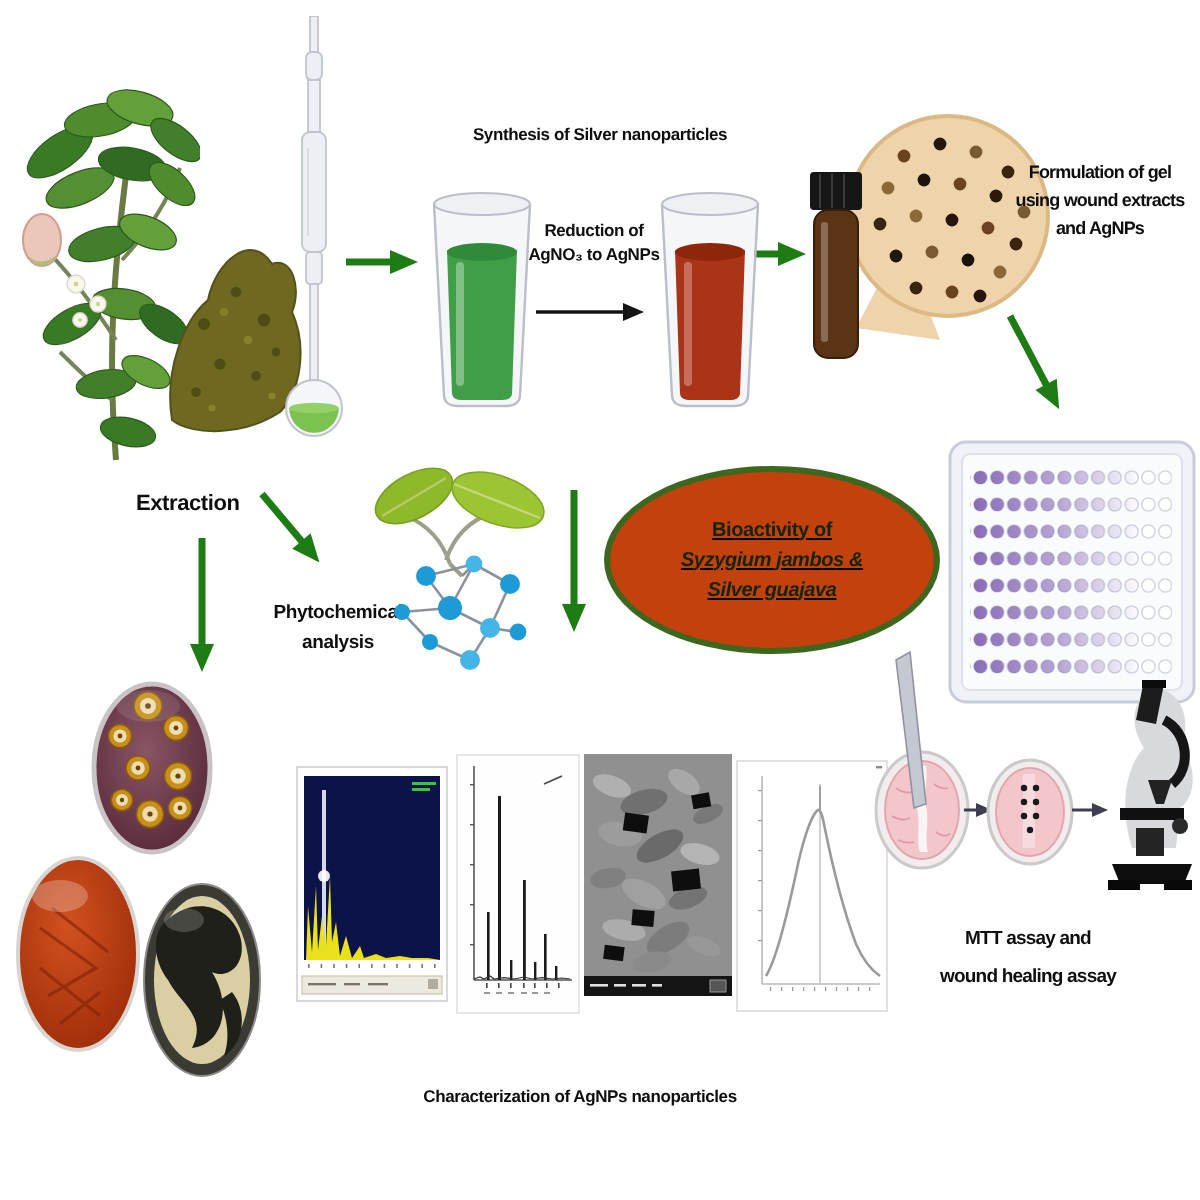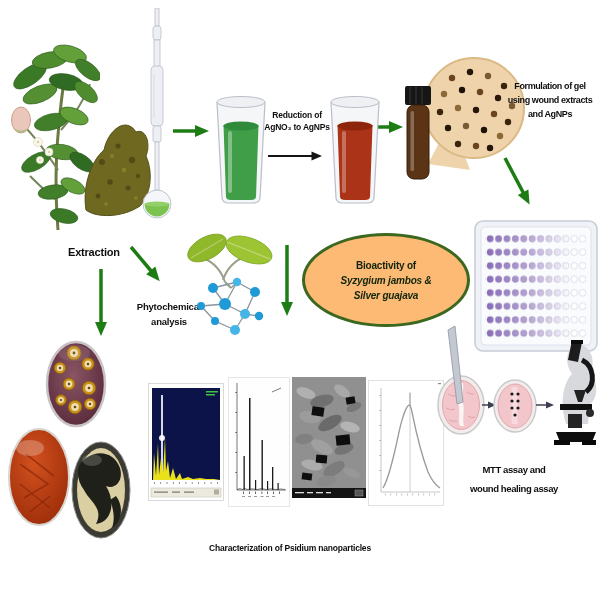--- a/index.html
+++ b/index.html
@@ -2,23 +2,23 @@
 <html><head>
 <meta charset="utf-8">
 <style>
   html,body{margin:0;padding:0;background:#ffffff;}
   #canvas{position:relative;width:600px;height:600px;background:#ffffff;overflow:hidden;
           font-family:"Liberation Sans",sans-serif;}
   .abs{position:absolute;}
   .lbl{position:absolute;font-weight:bold;color:#0e0e0e;white-space:pre-line;text-align:center;
        line-height:1.5;letter-spacing:-0.2px;font-family:"Liberation Sans",sans-serif;}
   .nowrap{white-space:nowrap;}
-  .oval{position:absolute;left:302px;top:233px;width:168px;height:94px;background:#fdba74;
+  .oval{position:absolute;left:302px;top:233px;width:168px;height:94px;background:#c2410c;
         border:3px solid #3c671e;border-radius:50%;display:flex;flex-direction:column;
-        align-items:center;justify-content:center;box-sizing:border-box;}
+        align-items:center;justify-content:center;box-sizing:border-box;text-decoration:underline;}
   .oval span{font-weight:bold;color:#123;color:#10250c;font-size:10px;line-height:1.5;letter-spacing:-0.2px;}
   .oval .it{font-style:italic;}
 </style>
 </head>
 <body>
 
 <div id="canvas">
 
   <svg width="0" height="0" style="position:absolute">
     <defs>
@@ -112,20 +112,21 @@
   <svg class="abs" style="left:126px;top:242px" width="44" height="50">
     <line x1="5" y1="5" x2="26" y2="30" stroke="#1e7c15" stroke-width="3.5" marker-end="url(#ah-g)"></line>
   </svg>
   <svg class="abs" style="left:498px;top:152px" width="44" height="62">
     <line x1="7" y1="6" x2="26" y2="42" stroke="#1e7c15" stroke-width="3.5" marker-end="url(#ah-g)"></line>
   </svg>
   <svg class="abs" style="left:276px;top:242px" width="22" height="82">
     <line x1="11" y1="3" x2="11" y2="62" stroke="#1e7c15" stroke-width="3.5" marker-end="url(#ah-g)"></line>
   </svg>
 
+  <div class="lbl nowrap" style="left:300px;top:61px;transform:translateX(-50%);font-size:8.5px">Synthesis of Silver nanoparticles</div>
 
   <svg class="abs" style="left:213px;top:95px" width="56" height="112">
     <path d="M4,7 L9,103 Q9.5,108 16,108 L40,108 Q46.5,108 47,103 L52,7" fill="#eef0f4" fill-opacity="0.6" stroke="#b9bec8" stroke-width="1.2"></path>
     <path d="M10.5,30 L13,102 Q13.5,105 18,105 L38,105 Q42.5,105 43,102 L45.5,30 Q28,37 10.5,30 Z" fill="#3f9e47"></path>
     <ellipse cx="28" cy="31" rx="17.5" ry="4.5" fill="#2f8a3a"></ellipse>
     <ellipse cx="28" cy="7" rx="24" ry="5.5" fill="#eef0f4" stroke="#b9bec8" stroke-width="1"></ellipse>
     <rect x="15" y="36" width="4" height="62" rx="2" fill="#ffffff" opacity="0.35"></rect>
   </svg>
 
   <div class="lbl" style="left:258px;top:110px;width:78px;font-size:8.5px;line-height:1.4">Reduction of
@@ -456,21 +457,21 @@
       <rect x="50" y="113.5" width="0.6" height="2"></rect>
         <rect x="55.5" y="113.5" width="0.6" height="2"></rect>
       <rect x="61" y="113.5" width="0.6" height="2"></rect>
         <rect x="66.5" y="113.5" width="0.6" height="2"></rect>
     </g>
     <line x1="42" y1="12" x2="42" y2="112" stroke="#c4c4c4" stroke-width="0.8"></line>
     <line x1="42" y1="26" x2="42" y2="13" stroke="#999999" stroke-width="0.9"></line>
     <path d="M15,108 C20,100 26,76 31,52 C35,34 39,26 41,25 C42,24.5 43,27 44,32 C48,52 54,76 60,92 C64,101 69,106 72,108" stroke="#9a9a9a" stroke-width="1.3" fill="none"></path>
   </svg>
 
-  <div class="lbl nowrap" style="left:290px;top:542px;transform:translateX(-50%);font-size:8.5px">Characterization of Psidium nanoparticles</div>
+  <div class="lbl nowrap" style="left:290px;top:542px;transform:translateX(-50%);font-size:8.5px">Characterization of AgNPs nanoparticles</div>
 
   <svg class="abs" style="left:436px;top:374px" width="50" height="62">
     <ellipse cx="25" cy="31" rx="23" ry="29" fill="#f3ecec" stroke="#cacaca" stroke-width="1.5"></ellipse>
     <ellipse cx="25" cy="31" rx="18.5" ry="24.5" fill="#f2c6ca" stroke="#e0a8ae" stroke-width="1"></ellipse>
     <g stroke="#dc9aa2" stroke-width="0.8" fill="none">
       <path d="M12,20 q4,3 8,2"></path>
         <path d="M10,34 q5,3 9,1"></path>
         <path d="M13,46 q4,2 8,1"></path>
       <path d="M31,18 q4,3 7,2"></path>
         <path d="M32,42 q4,3 7,1"></path>

